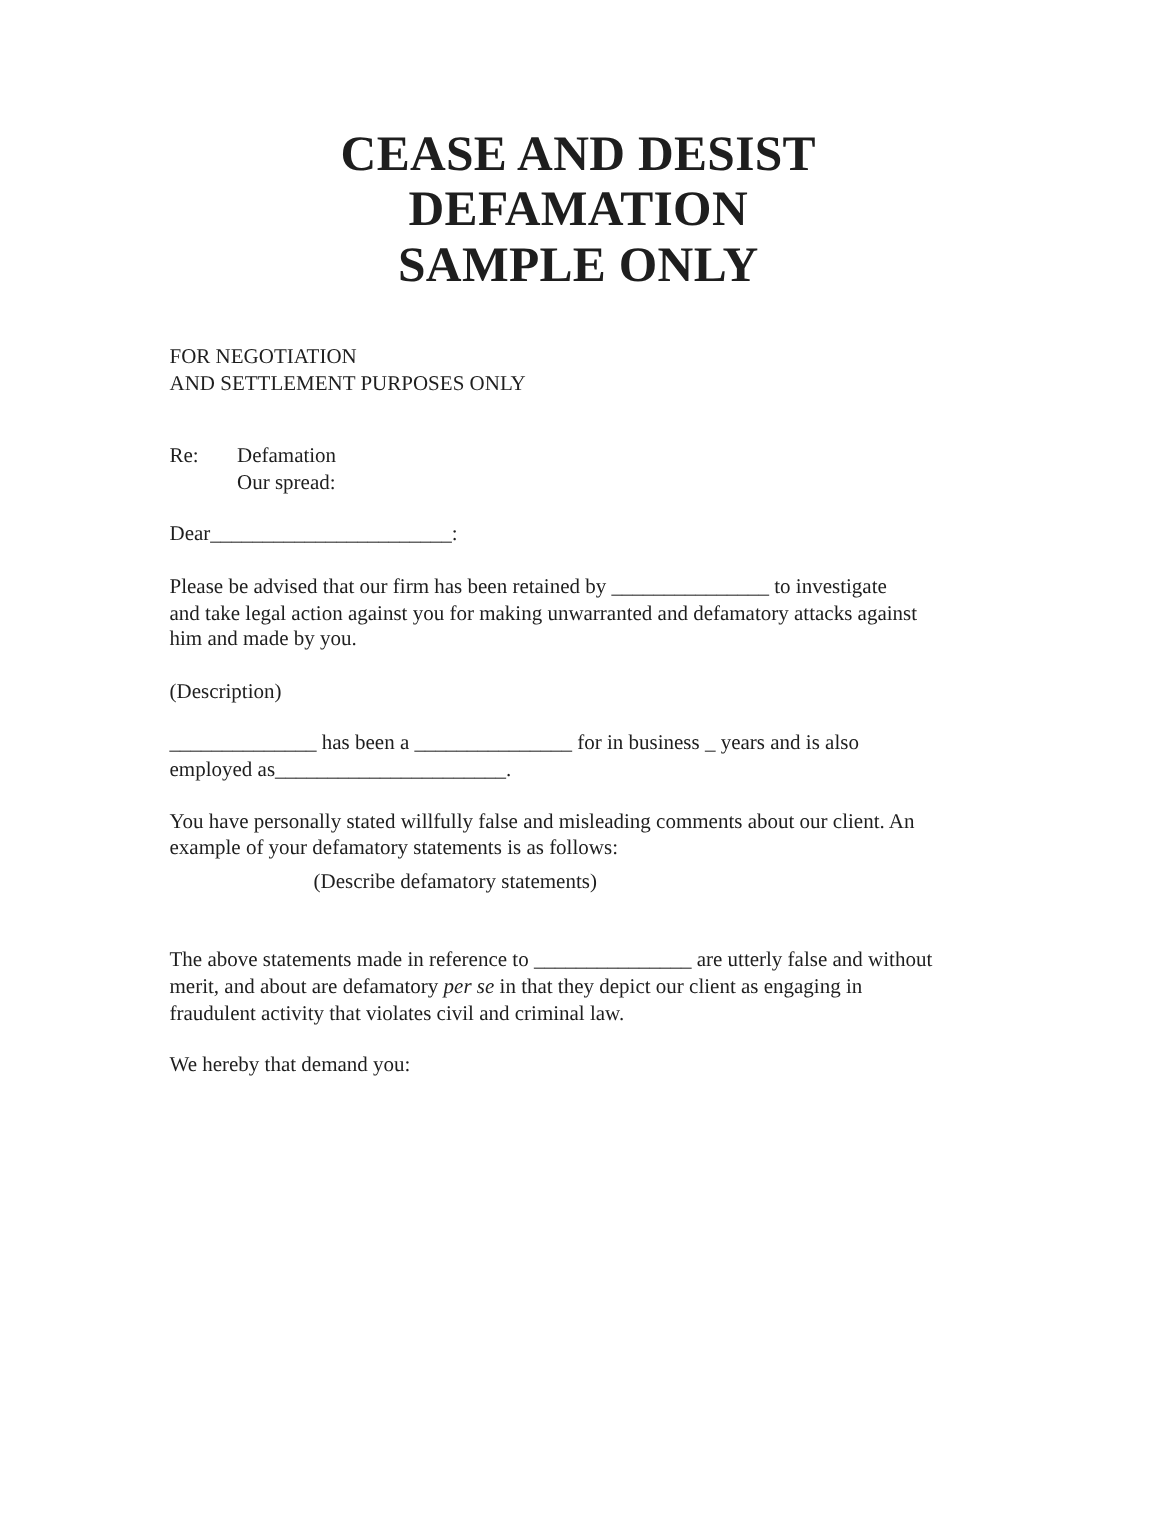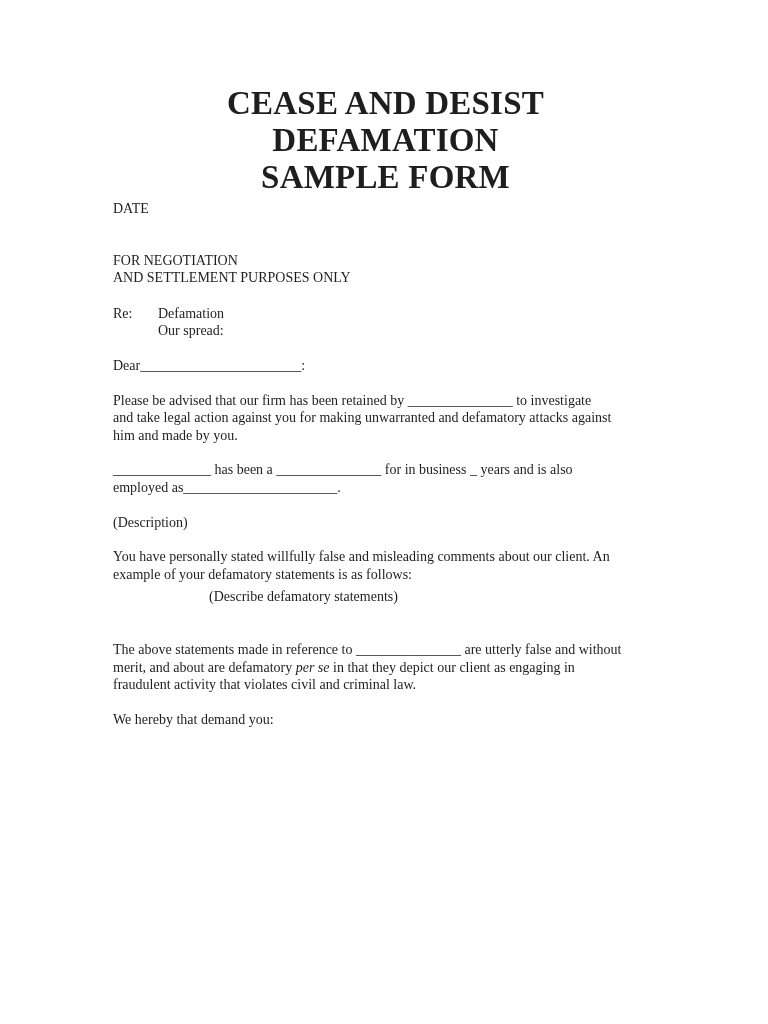--- a/index.html
+++ b/index.html
@@ -32,21 +32,21 @@
     line-height: 37px;
     font-weight: 700;
     text-align: center;
     letter-spacing: 0.2px;
   }
   .date-line { margin-top: 4px; }
   .notice {
     margin-top: 34px;
   }
   .re-row {
-    margin-top: 18px;
+    margin-top: 31px;
     display: flex;
   }
   .re-label { flex: 0 0 45px; width: 45px; }
   .salutation { margin-top: 17px; white-space: pre; }
   .para { margin-top: 17px; }
   .lines { white-space: pre; }
   .line { white-space: pre; }
   .describe-label {
     margin-top: 5px;
     padding-left: 96px;
@@ -57,48 +57,47 @@
 </style>
 </head>
 <body>
 
 <div class="page">
   <div class="content">
 
     <div class="doc-title">
       <div class="line">CEASE AND DESIST</div>
       <div class="line">DEFAMATION</div>
-      <div class="line">SAMPLE FORM</div>
+      <div class="line">SAMPLE ONLY</div>
     </div>
 
-    <div class="date-line">DATE</div>
 
     <div class="notice">
       <div class="line">FOR NEGOTIATION</div>
       <div class="line">AND SETTLEMENT PURPOSES ONLY</div>
     </div>
 
     <div class="re-row">
       <div class="re-label">Re:</div>
       <div class="re-lines">
         <div class="line">Defamation</div>
         <div class="line">Our spread:</div>
       </div>
     </div>
 
     <div class="salutation">Dear_______________________:</div>
 
     <div class="para lines">Please be advised that our firm has been retained by _______________ to investigate
 and take legal action against you for making unwarranted and defamatory attacks against
 him and made by you.</div>
 
+    <div class="para">(Description)</div>
+
     <div class="para lines">______________ has been a _______________ for in business _ years and is also
 employed as______________________.</div>
-
-    <div class="para">(Description)</div>
 
 
     <div class="para lines">You have personally stated willfully false and misleading comments about our client. An
 example of your defamatory statements is as follows:</div>
 
     <div class="describe-label">(Describe defamatory statements)</div>
 
     <div class="para gap-large">
       <div class="line">The above statements made in reference to _______________ are utterly false and without</div>
       <div class="line"><span>merit, and about are defamatory </span><span class="italic">per se</span><span> in that they depict our client as engaging in</span></div>

